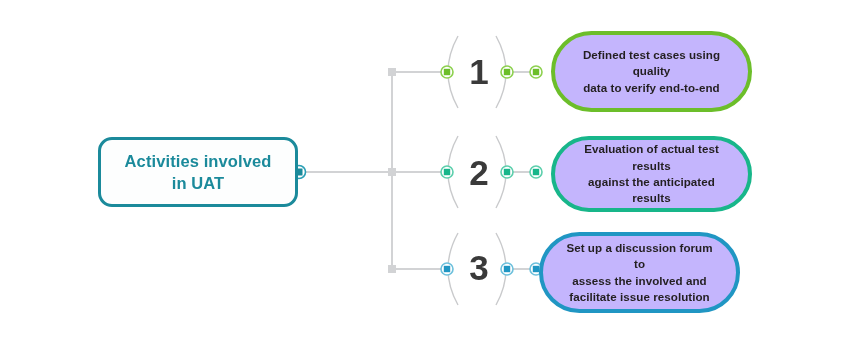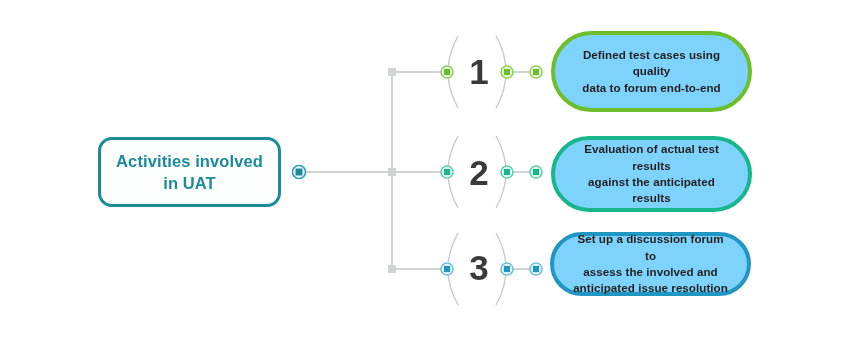--- a/index.html
+++ b/index.html
@@ -30,21 +30,21 @@
     width: 848px;
     height: 342px;
     pointer-events: none;
   }
 
   
   .root-box {
     position: absolute;
     left: 98px;
     top: 137px;
-    width: 183px;
+    width: 200px;
     height: 70px;
     box-sizing: border-box;
     border: 3px solid #1b8a9b;
     border-radius: 14px;
     background: #fdfefe;
     display: flex;
     align-items: center;
     justify-content: center;
   }
   .root-label {
@@ -65,39 +65,39 @@
     font-size: 35px;
     font-weight: bold;
     line-height: 1;
     font-family: "Liberation Sans", sans-serif;
   }
 
   
   .pill {
     position: absolute;
     box-sizing: border-box;
-    background: #7dd3fc;
+    background: #c4b5fd;
     border-radius: 999px;
     display: flex;
     align-items: center;
     justify-content: center;
   }
   .pill-text {
     text-align: center;
     color: #231f20;
     font-size: 11.6px;
     font-weight: bold;
     line-height: 1.42;
     padding: 0 18px;
     letter-spacing: .05px;
   }
 
   .pill-1 { left: 551px; top: 31px;  width: 201px; height: 81px; border: 4px solid #6cbe2a; }
   .pill-2 { left: 551px; top: 136px; width: 201px; height: 76px; border: 4px solid #18b68a; justify-content: center; }
-  .pill-3 { left: 550px; top: 232px; width: 201px; height: 64px; border: 4px solid #2096c3; }
+  .pill-3 { left: 539px; top: 232px; width: 201px; height: 81px; border: 4px solid #2096c3; }
 
   .num-1 { left: 452px; top: 54px; }
   .num-2 { left: 452px; top: 155px; }
   .num-3 { left: 452px; top: 250px; }
 </style>
 </head>
 <body>
 
 <div id="canvas">
 
@@ -162,32 +162,32 @@
     </div>
   </div>
 
   <div class="numeral num-1">1</div>
   <div class="numeral num-2">2</div>
   <div class="numeral num-3">3</div>
 
   <div class="pill pill-1">
     <div class="pill-text">
       <span>Defined test cases using quality</span><br>
-      <span>data to forum end-to-end</span><br>
+      <span>data to verify end-to-end</span><br>
     </div>
   </div>
 
   <div class="pill pill-2">
     <div class="pill-text">
       <span>Evaluation of actual test results</span><br>
       <span>against the anticipated results</span>
     </div>
   </div>
 
   <div class="pill pill-3">
     <div class="pill-text">
       <span>Set up a discussion forum to</span><br>
       <span>assess the involved and</span><br>
-      <span>anticipated issue resolution</span>
+      <span>facilitate issue resolution</span>
     </div>
   </div>
 
 </div>
 
 </body></html>

